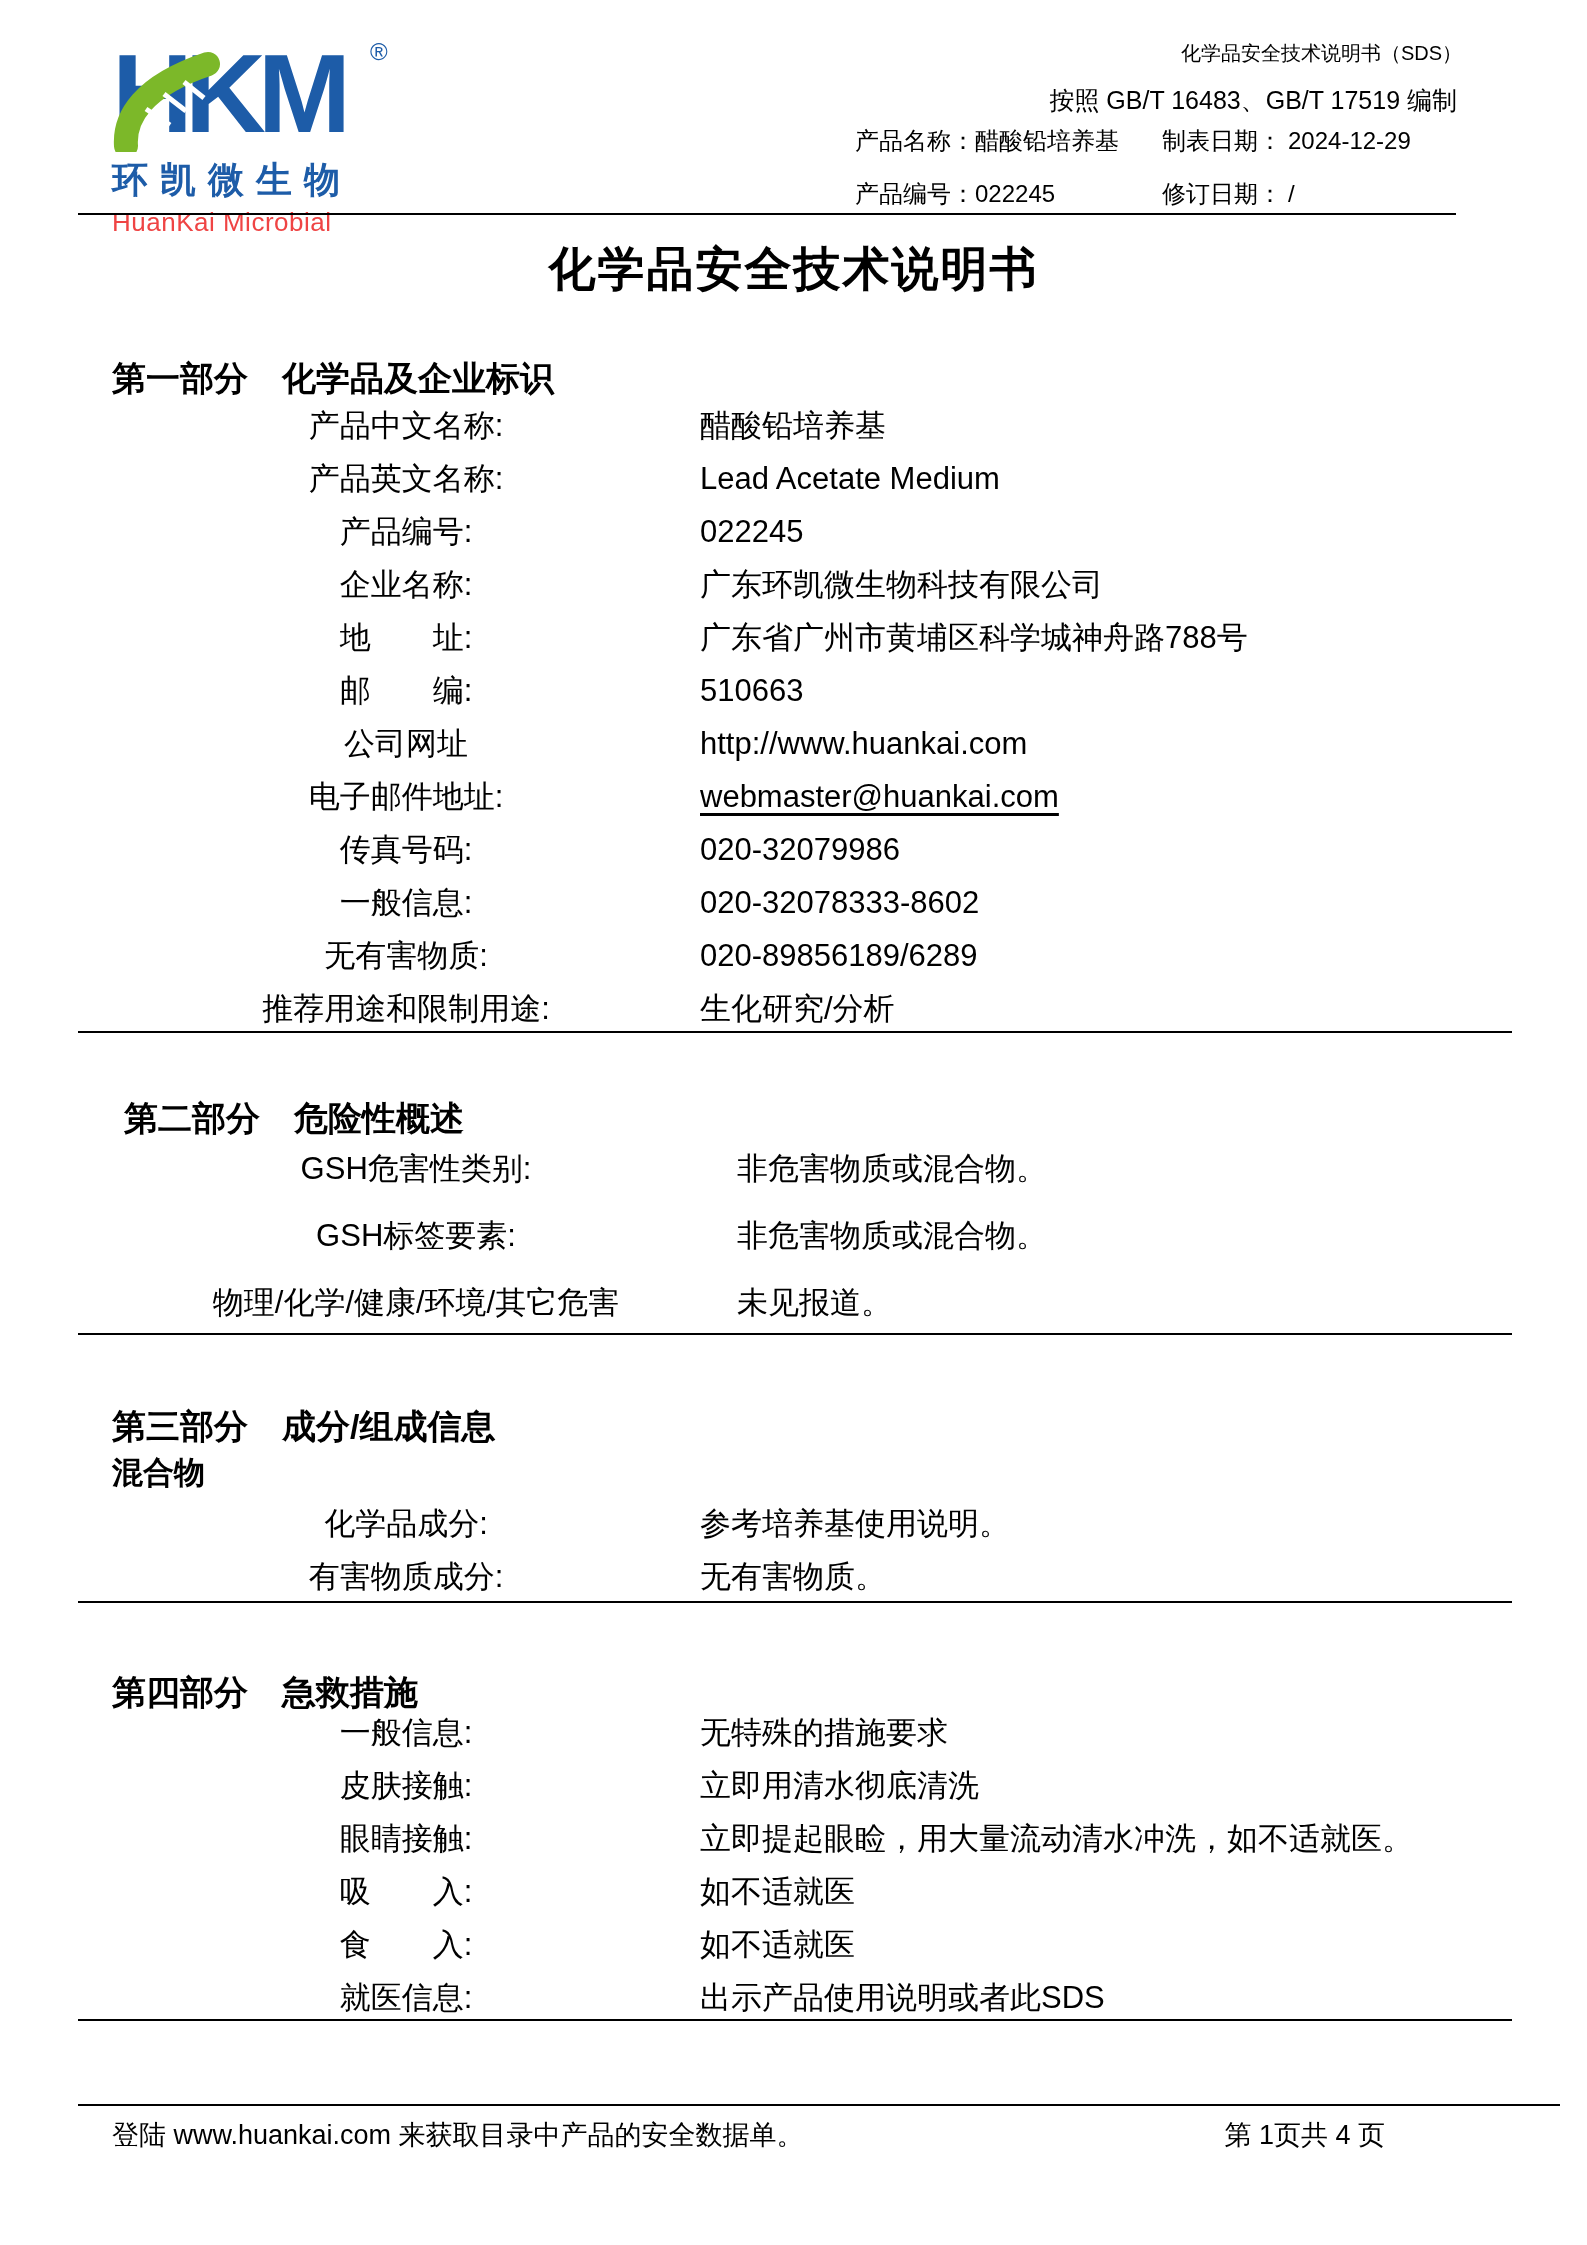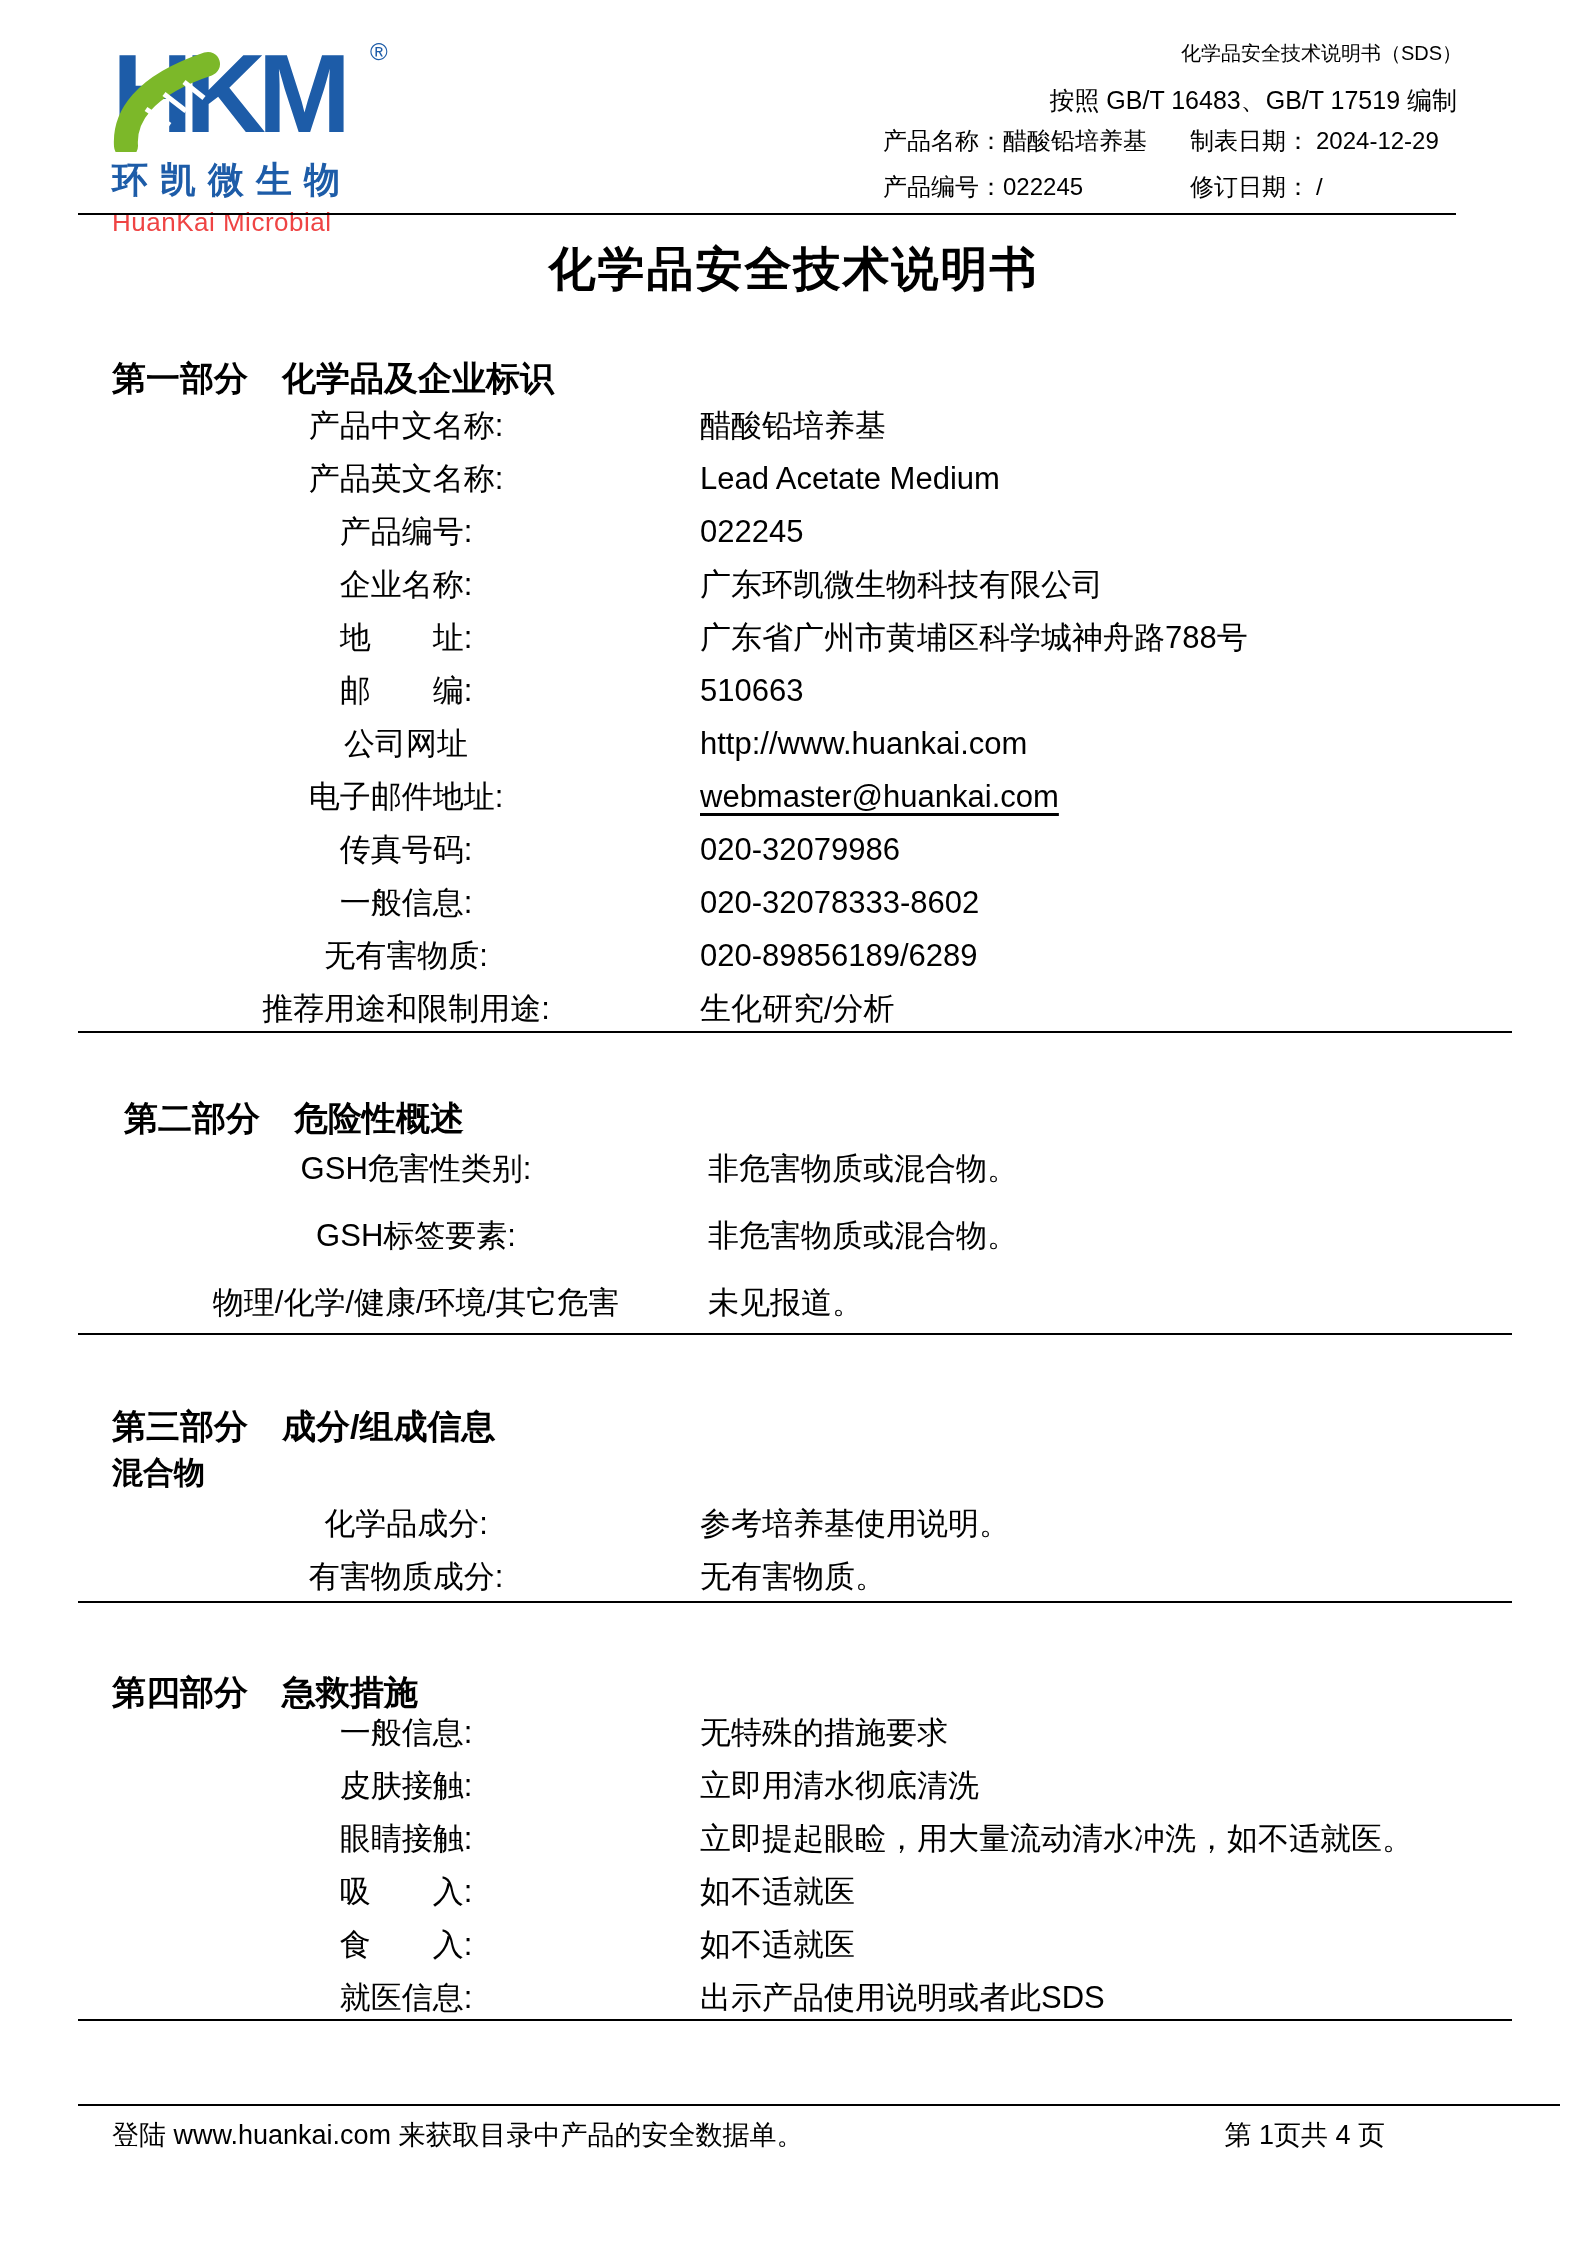--- a/index.html
+++ b/index.html
@@ -21,21 +21,21 @@
   .logo-en{
     color:#ef4444;font-size:26px;font-weight:500;
     letter-spacing:0.5px;margin-top:2px;white-space:nowrap;
   }
   
   .hline1{position:absolute;top:40px;right:125px;font-size:20px;white-space:nowrap;}
   .hline2{position:absolute;top:84px;right:130px;font-size:25px;white-space:nowrap;}
   .hgrid{
     position:absolute;left:855px;top:126px;
     display:grid;grid-template-columns:120px 187px 126px auto;
-    row-gap:16px;font-size:24px;line-height:30px;white-space:nowrap;margin-left:28px;
+    row-gap:23px;font-size:24px;line-height:30px;white-space:nowrap;
   }
   
   .rule{position:absolute;left:78px;height:2px;background:#000;}
   .rule-header{top:213px;width:1378px;}
   .rule-s1{top:1031px;width:1434px;}
   .rule-s2{top:1333px;width:1434px;}
   .rule-s3{top:1601px;width:1434px;}
   .rule-s4{top:2019px;width:1434px;}
   .rule-footer{top:2104px;width:1482px;}
   
@@ -48,21 +48,21 @@
   .s2-h{left:124px;top:1096px;}
   .s3-h{left:112px;top:1404px;}
   .s4-h{left:112px;top:1670px;}
   .sub-h{position:absolute;left:112px;top:1452px;font-size:31px;font-weight:bold;}
   .rows{position:absolute;right:77px;font-size:31px;}
   .s1-rows{left:112px;top:399px;}
   .s2-rows{left:124px;top:1135px;}
   .s3-rows{left:112px;top:1497px;}
   .s4-rows{left:112px;top:1706px;}
   .frow{display:flex;align-items:center;height:53px;}
-  .s2-rows .frow{height:67px;}
+  .s2-rows .frow{height:67px;gap:29px;}
   .flabel{flex:none;width:588px;white-space:nowrap;text-align:center;}
   .s2-rows .flabel{width:584px;}
   .fvalue{flex:1;white-space:nowrap;line-height:1.2;}
   .email{text-decoration:underline;text-underline-offset:6px;}
   
   .footer-left{position:absolute;left:112px;top:2117px;font-size:27px;white-space:nowrap;}
   .footer-right{position:absolute;right:202px;top:2117px;font-size:27px;white-space:nowrap;}
 </style>
 </head>
 <body>

